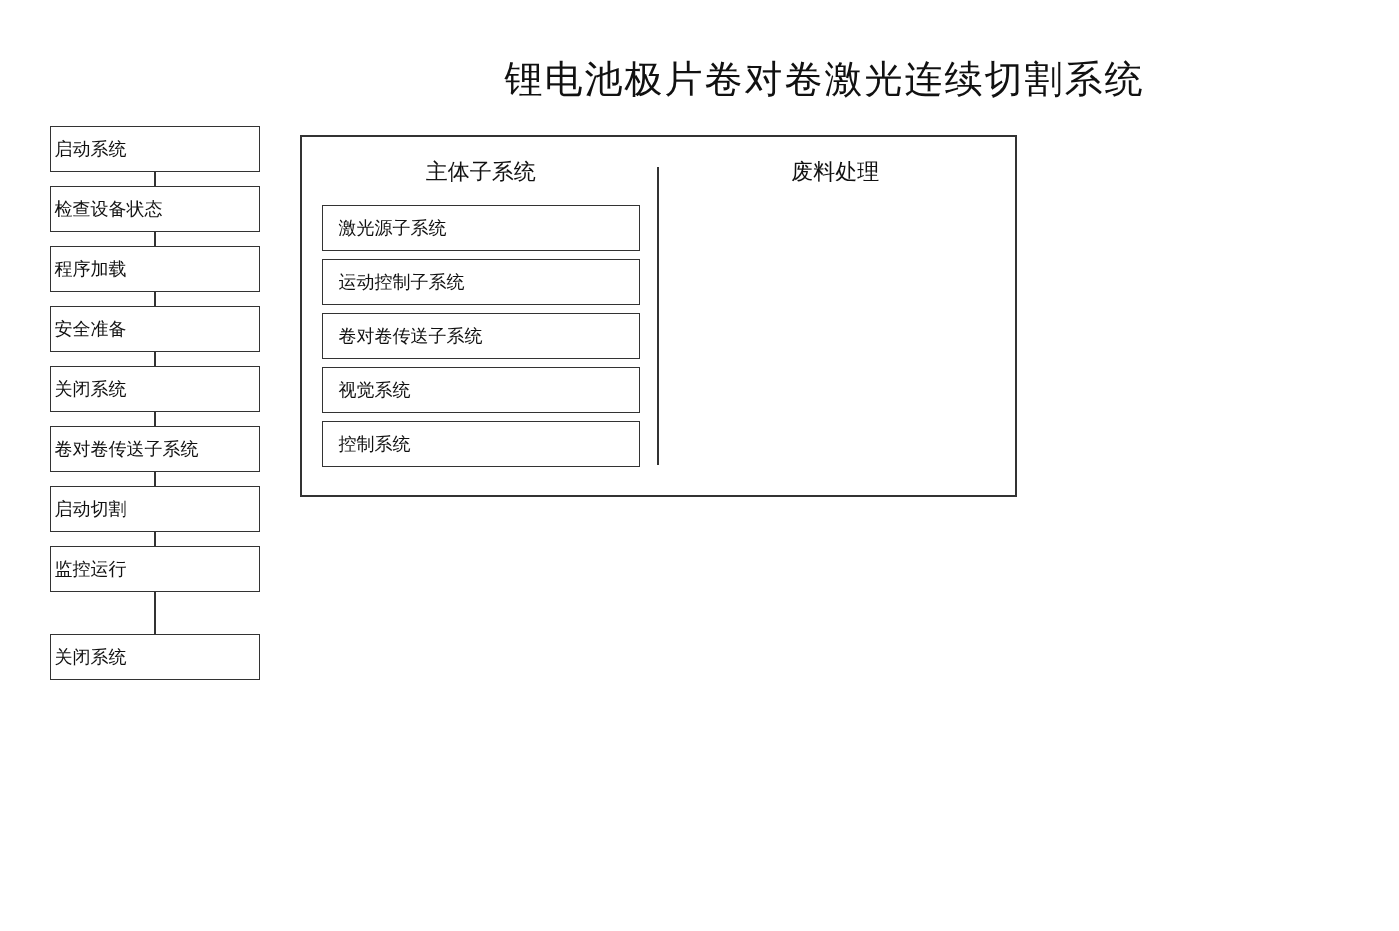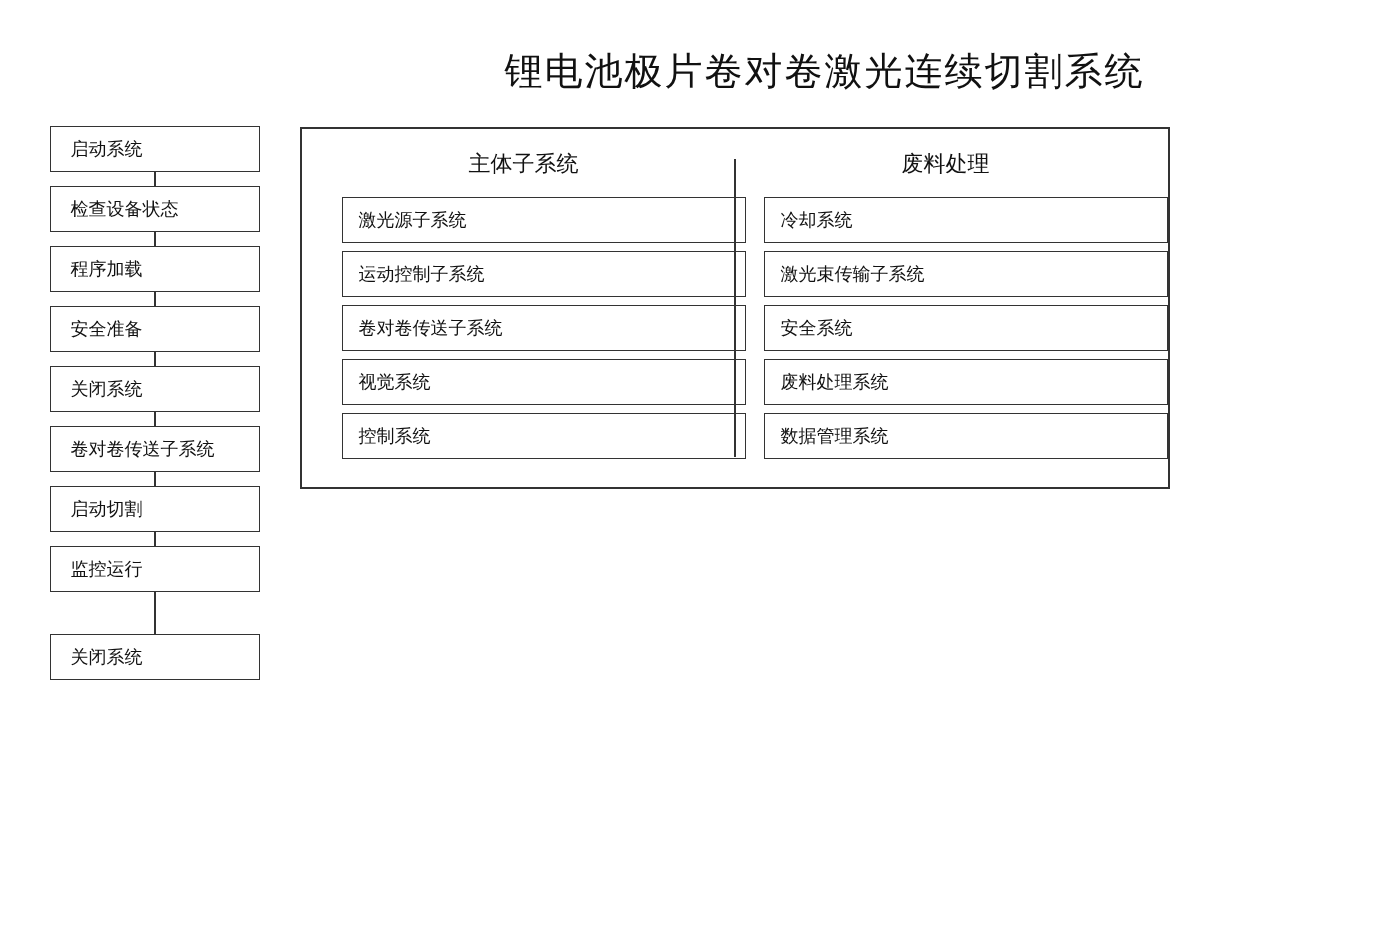--- a/index.html
+++ b/index.html
@@ -33,21 +33,21 @@
       flex-direction: column;
       align-items: stretch;
       width: 210px;
       flex-shrink: 0;
       position: relative;
       margin-top: 80px;
     }
 
     .step-box {
       border: 1.5px solid #333;
-      padding: 10px 20px;
+      padding: 10px 4px;
       font-size: 18px;
       color: #111;
       background: #fff;
       position: relative;
       min-height: 44px;
       display: flex;
       align-items: center;
     }
 
     
@@ -70,29 +70,30 @@
     }
 
     .system-title {
       font-size: 38px;
       font-weight: normal;
       color: #111;
       text-align: center;
       width: 100%;
       margin-bottom: 30px;
       letter-spacing: 2px;
+      margin-top: 8px;
     }
 
     .subsystems-outer {
       border: 2px solid #333;
-      width: 870px;
+      width: 717px;
       padding: 20px 20px 20px 20px;
       display: flex;
       flex-direction: row;
-      gap: 8px;
+      gap: 17px;
       align-items: flex-start;
     }
 
     .subsystem-column {
       flex: 1;
       display: flex;
       flex-direction: column;
       align-items: center;
       gap: 0;
     }
@@ -108,21 +109,20 @@
       border: 1.5px solid #333;
       padding: 10px 16px;
       font-size: 18px;
       color: #111;
       background: #fff;
       width: 100%;
       min-height: 46px;
       display: flex;
       align-items: center;
       margin-bottom: 8px;
-      margin-left: 20px;
     }
 
     .subsystem-divider {
       width: 2px;
       background: #333;
       align-self: stretch;
       margin: 10px 0;
     }
   </style>
 </head>
@@ -166,23 +166,16 @@
             <div class="subsystem-item">卷对卷传送子系统</div>
             <div class="subsystem-item">视觉系统</div>
             <div class="subsystem-item">控制系统</div>
           </div>
       </div>
 
       <div class="subsystem-divider"></div>
 
       <div class="subsystem-column">
         <div class="subsystem-title">废料处理</div>
-        <div id="accessory-items" style="width:100%">
-            <div class="subsystem-item">冷却系统</div>
-            <div class="subsystem-item">激光束传输子系统</div>
-            <div class="subsystem-item">安全系统</div>
-            <div class="subsystem-item">废料处理系统</div>
-            <div class="subsystem-item">数据管理系统</div>
-          </div>
       </div>
     </div>
   </div>
 </div>
 
 </body></html>

